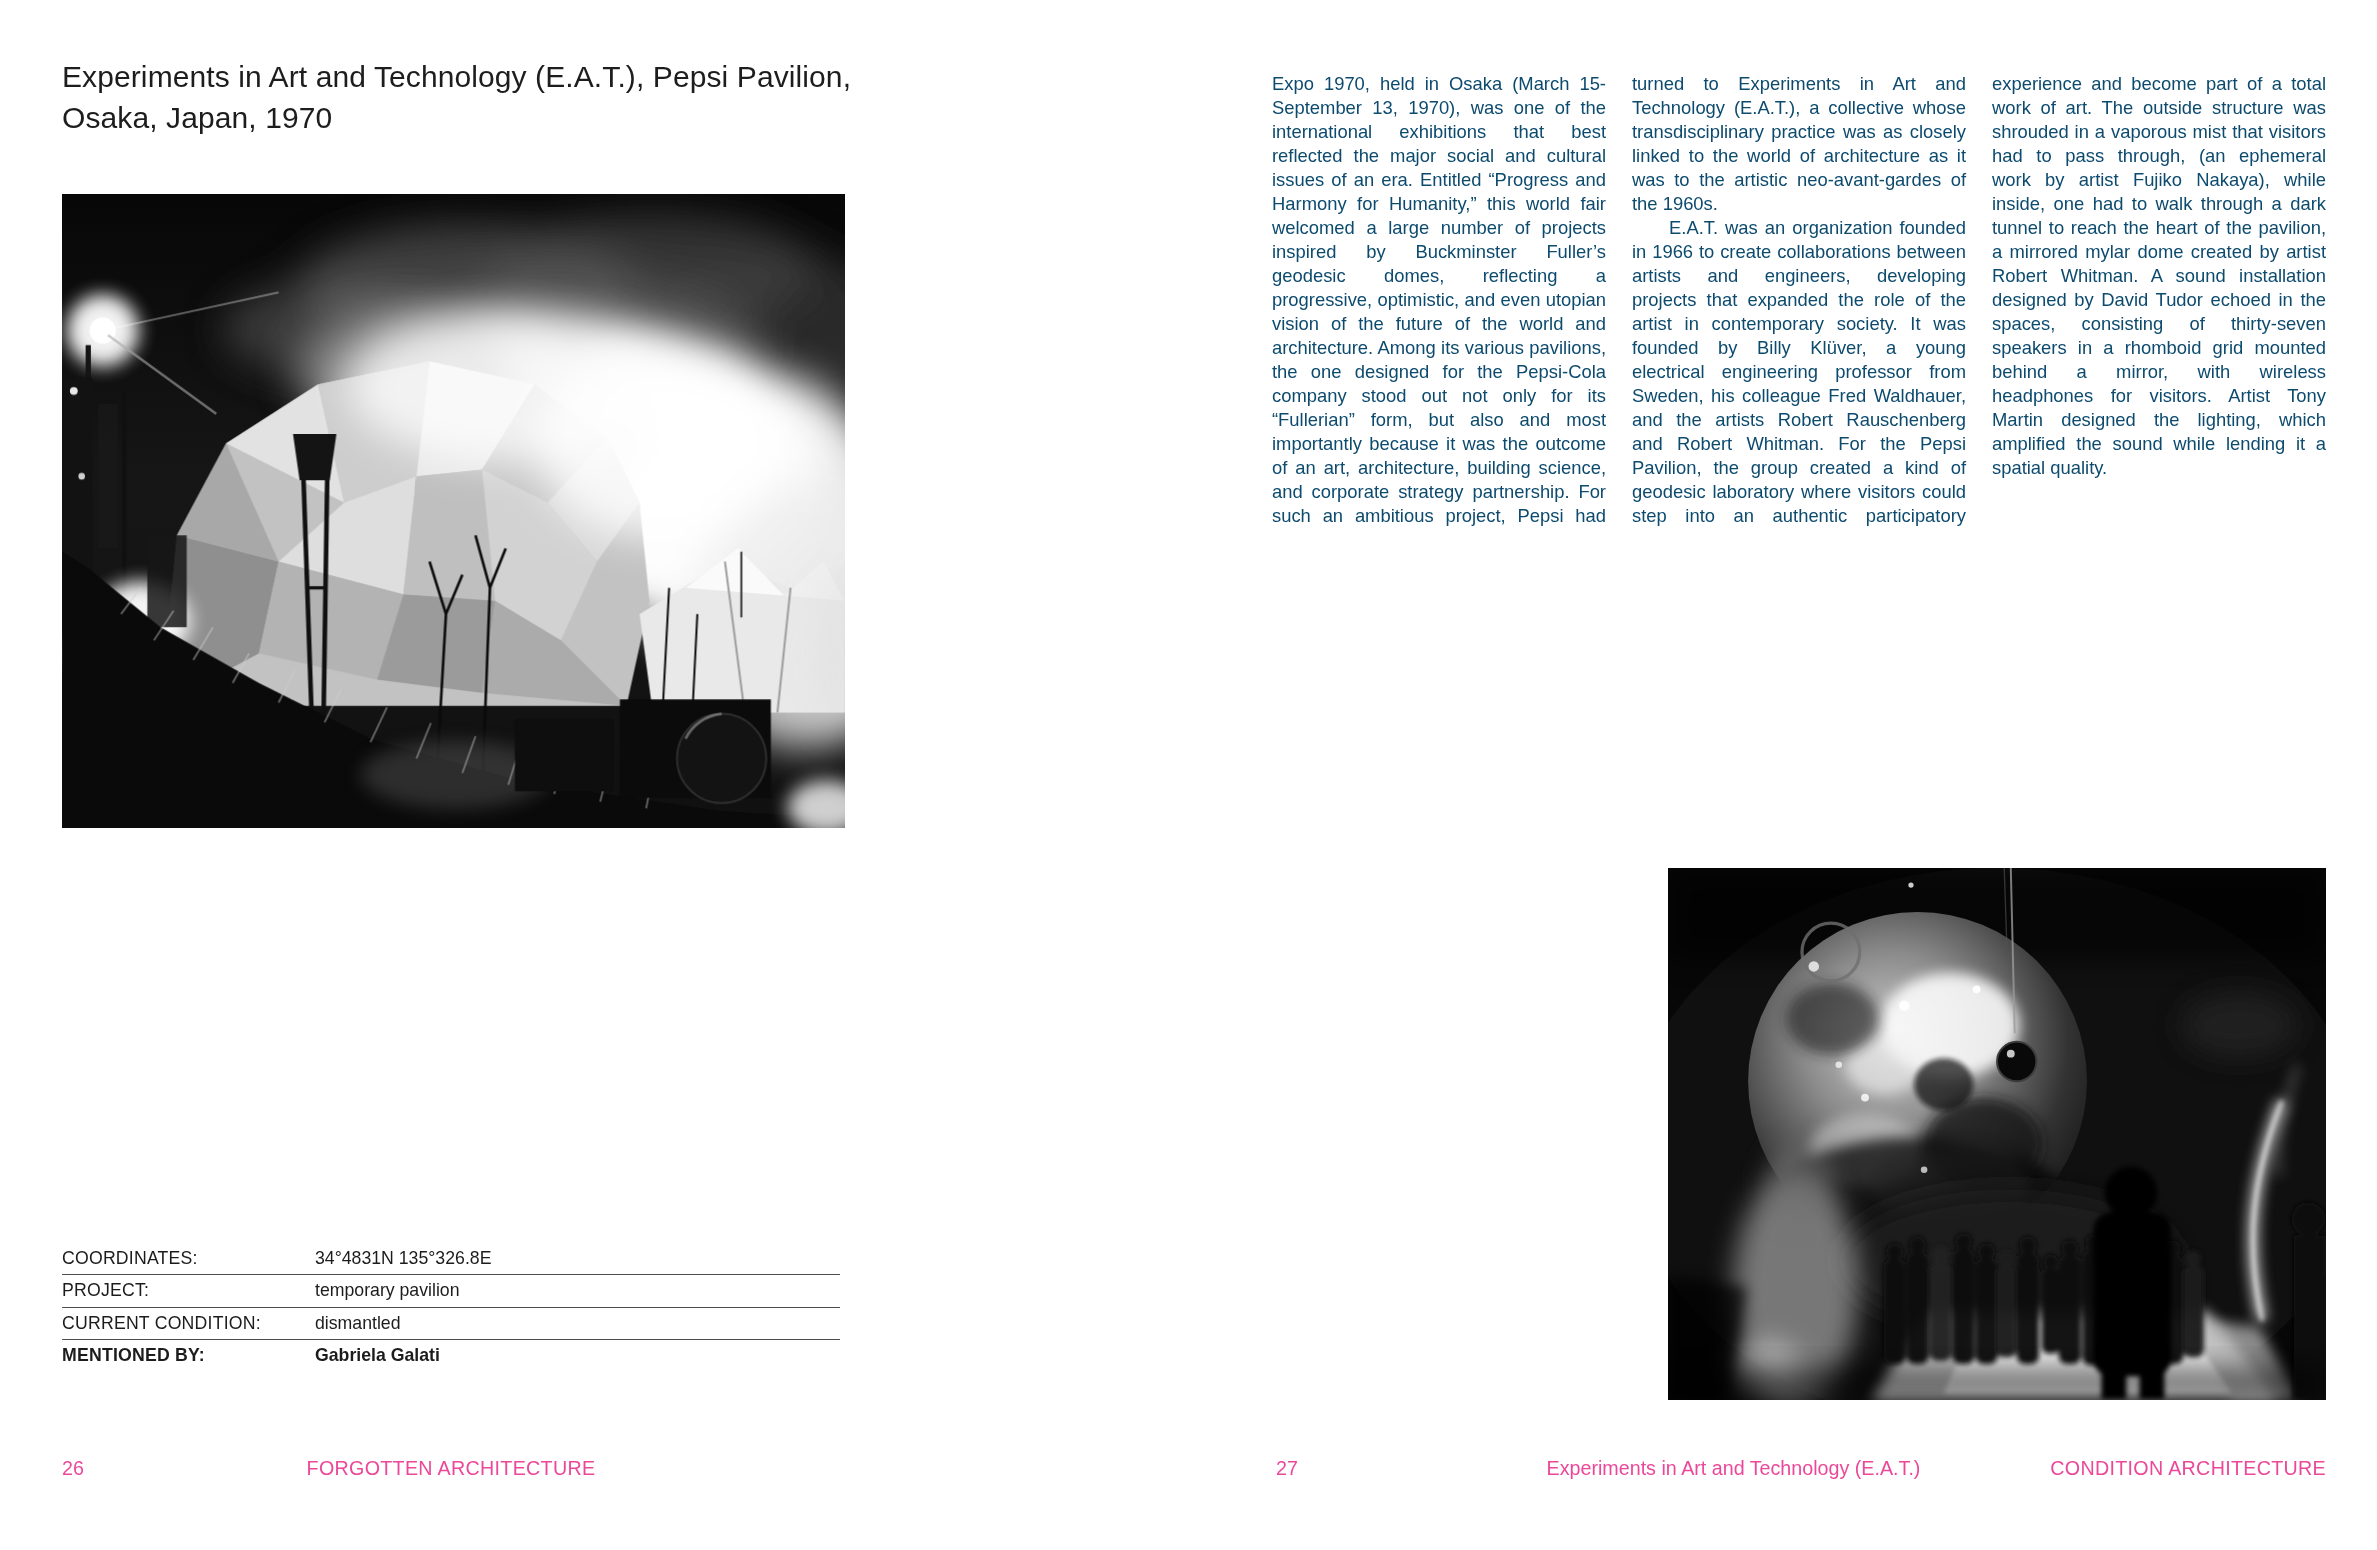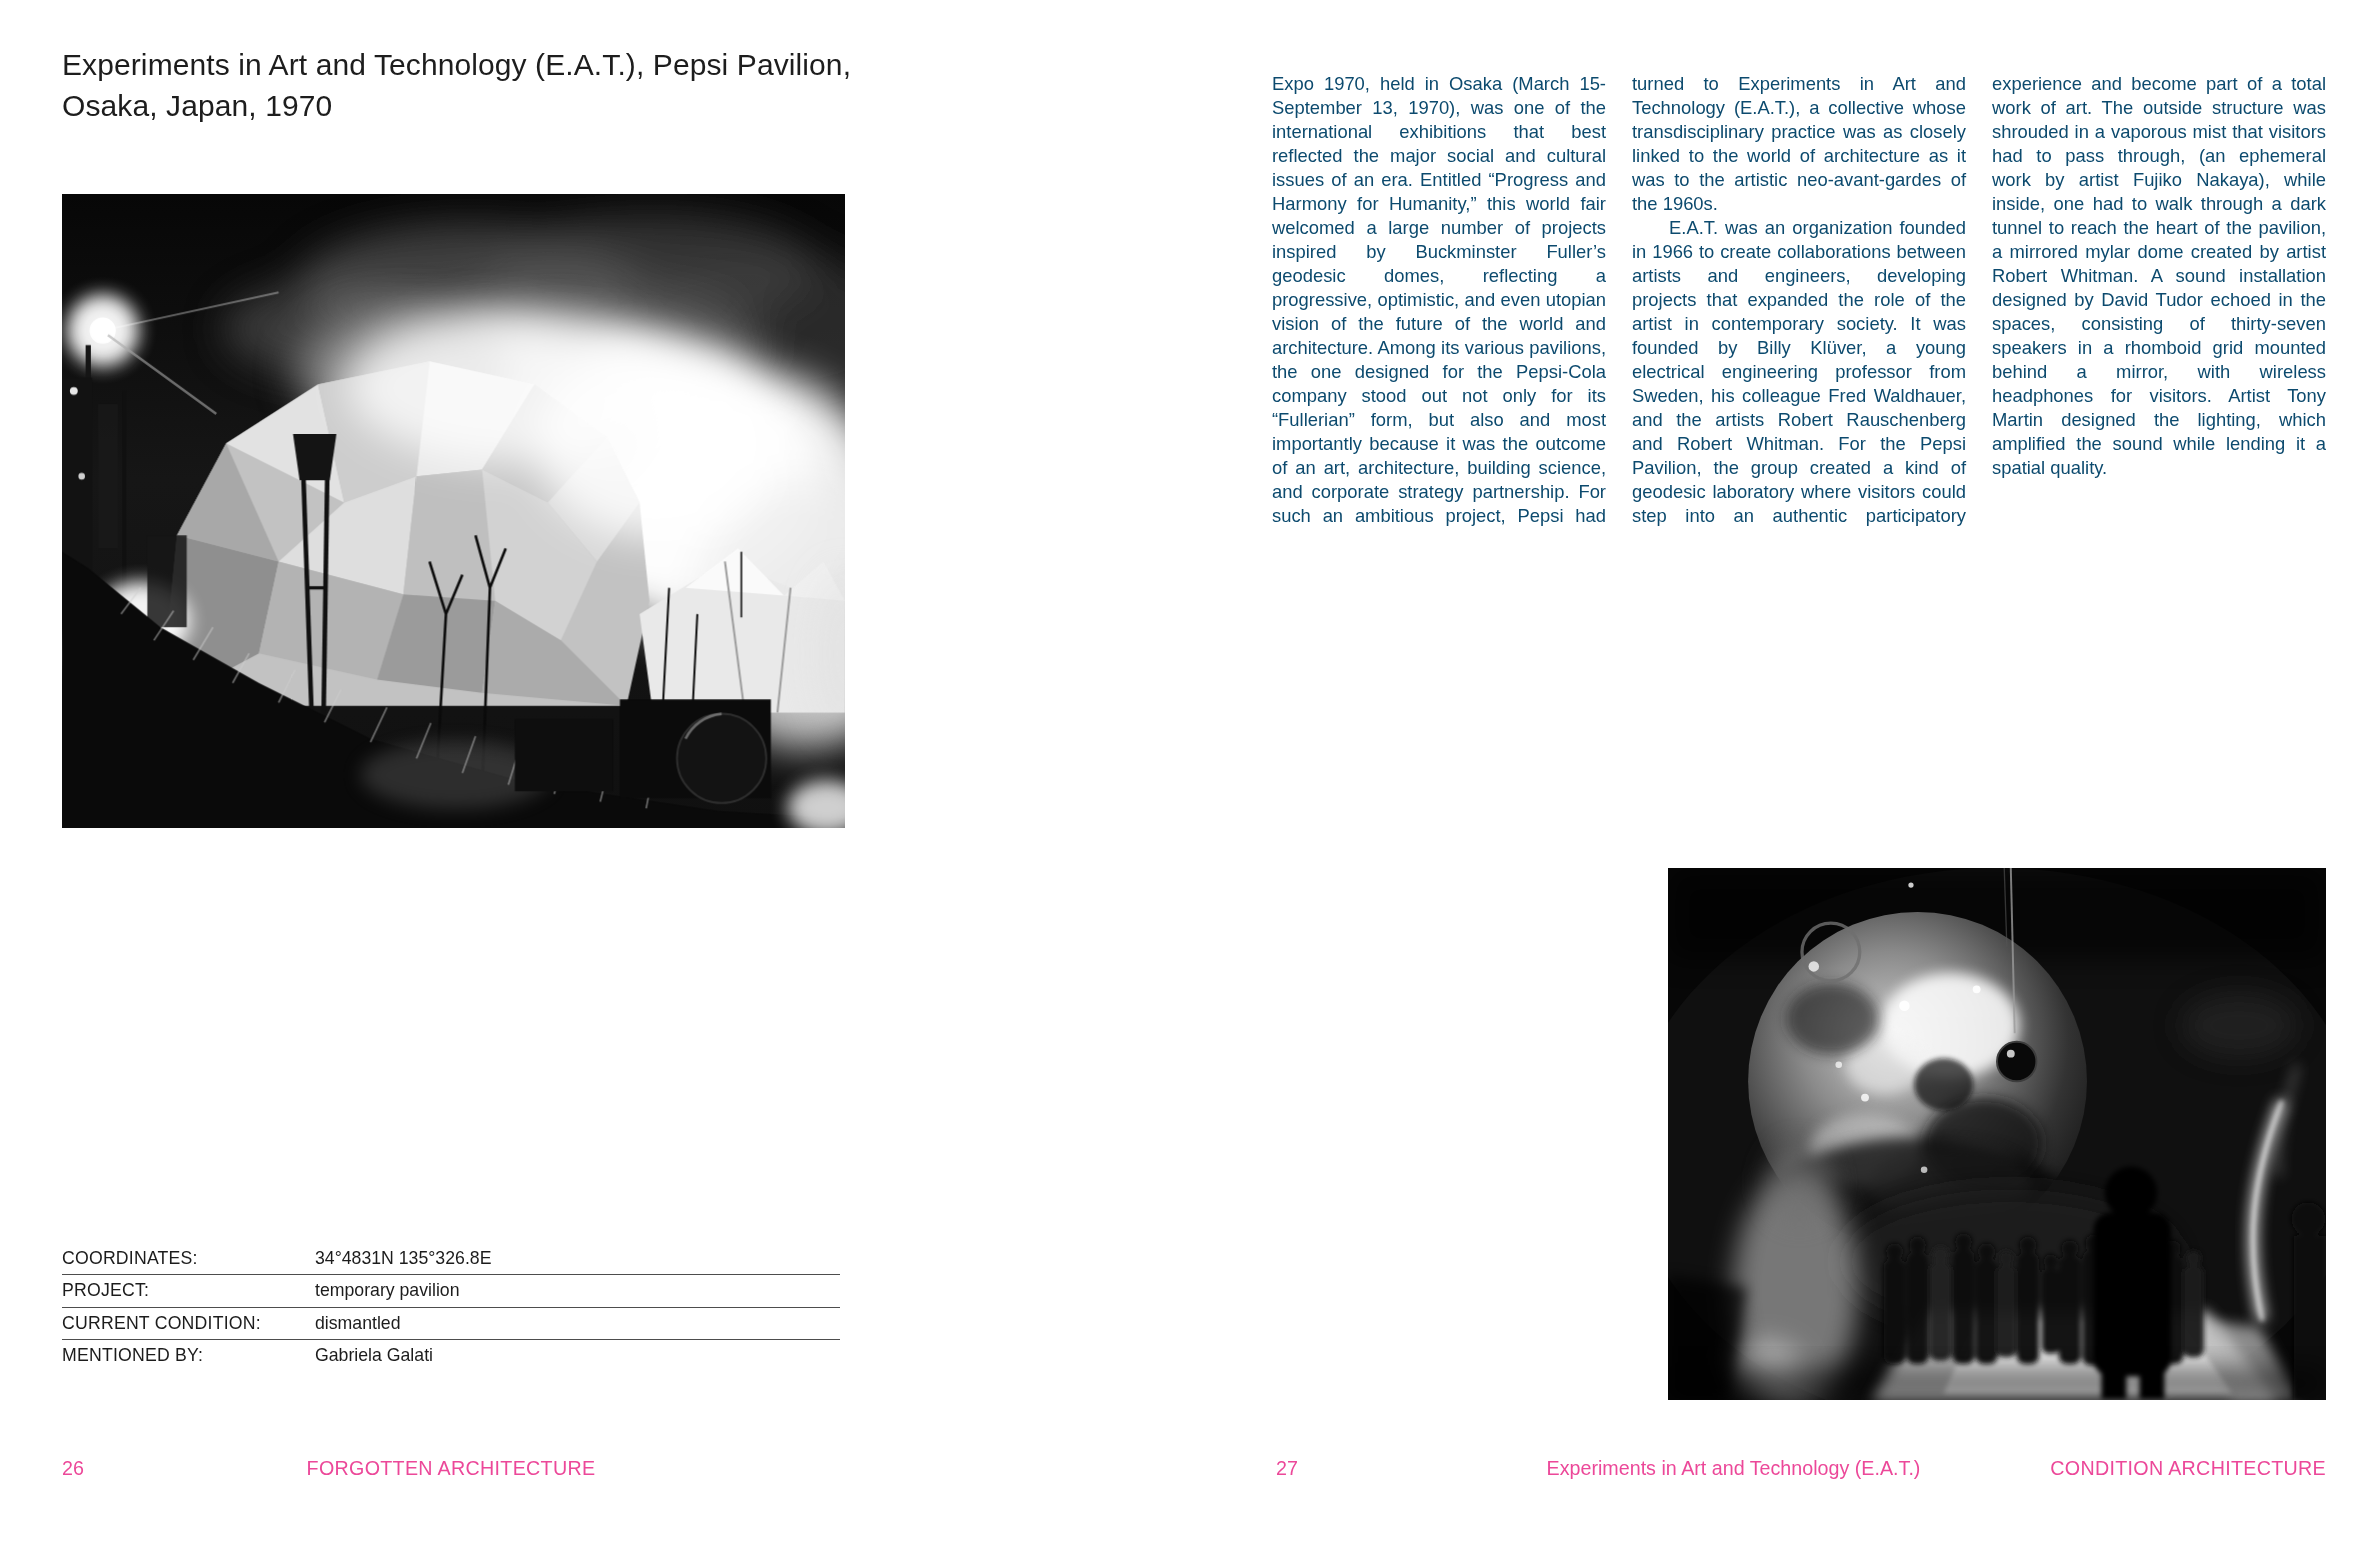--- a/index.html
+++ b/index.html
@@ -1,32 +1,32 @@
 <!DOCTYPE html>
 <html lang="en" style="font-size:10.5px"><head>
 <meta charset="utf-8">
 <style>
   html,body{margin:0;padding:0;background:#e8e8e8;}
   .spread{
     position:relative;width:2377px;height:1550px;background:#ffffff;
     font-family:"Liberation Sans","DejaVu Sans",sans-serif;color:#1c1c1c;overflow:hidden;
   }
   .page-title{
-    position:absolute;left:62px;top:44px;font-size:30px;line-height:41px;
+    position:absolute;left:62px;top:56px;font-size:30px;line-height:41px;
     letter-spacing:0.1px;color:#1d1d1d;
   }
   .photo{position:absolute;overflow:hidden;background:#0d0d0d;}
   .photo svg{display:block;width:100%;height:100%;}
   #photo-left{left:62px;top:194px;width:783px;height:634px;}
   #photo-right{left:1668px;top:868px;width:658px;height:532px;}
   .meta{
     position:absolute;left:62px;top:1243px;width:778px;font-size:17.7px;line-height:21px;
   }
   .meta-row{display:flex;padding:4.6px 0 5.9px 0;border-bottom:1.3px solid #4d4d4d;}
-  .meta-row:last-child{border-bottom:none;}
+  .meta-row:last-child{border-bottom:none;font-weight:bold;}
   .meta-label{flex:0 0 253px;letter-spacing:0.2px;}
   .meta-value{flex:1;white-space:pre-line;}
   .article{
     position:absolute;left:1272px;top:72px;width:1054px;height:473px;
     column-count:3;column-gap:26px;
     font-size:18.4px;line-height:24px;text-align:justify;color:#0c4a6e;
   }
   .article p{margin:0;-webkit-hyphens:auto;hyphens:auto;}
   .article p.indented{text-indent:37px;}
   .footer-item{position:absolute;top:1457px;font-size:19.7px;line-height:23.6px;color:#ec4899;}

